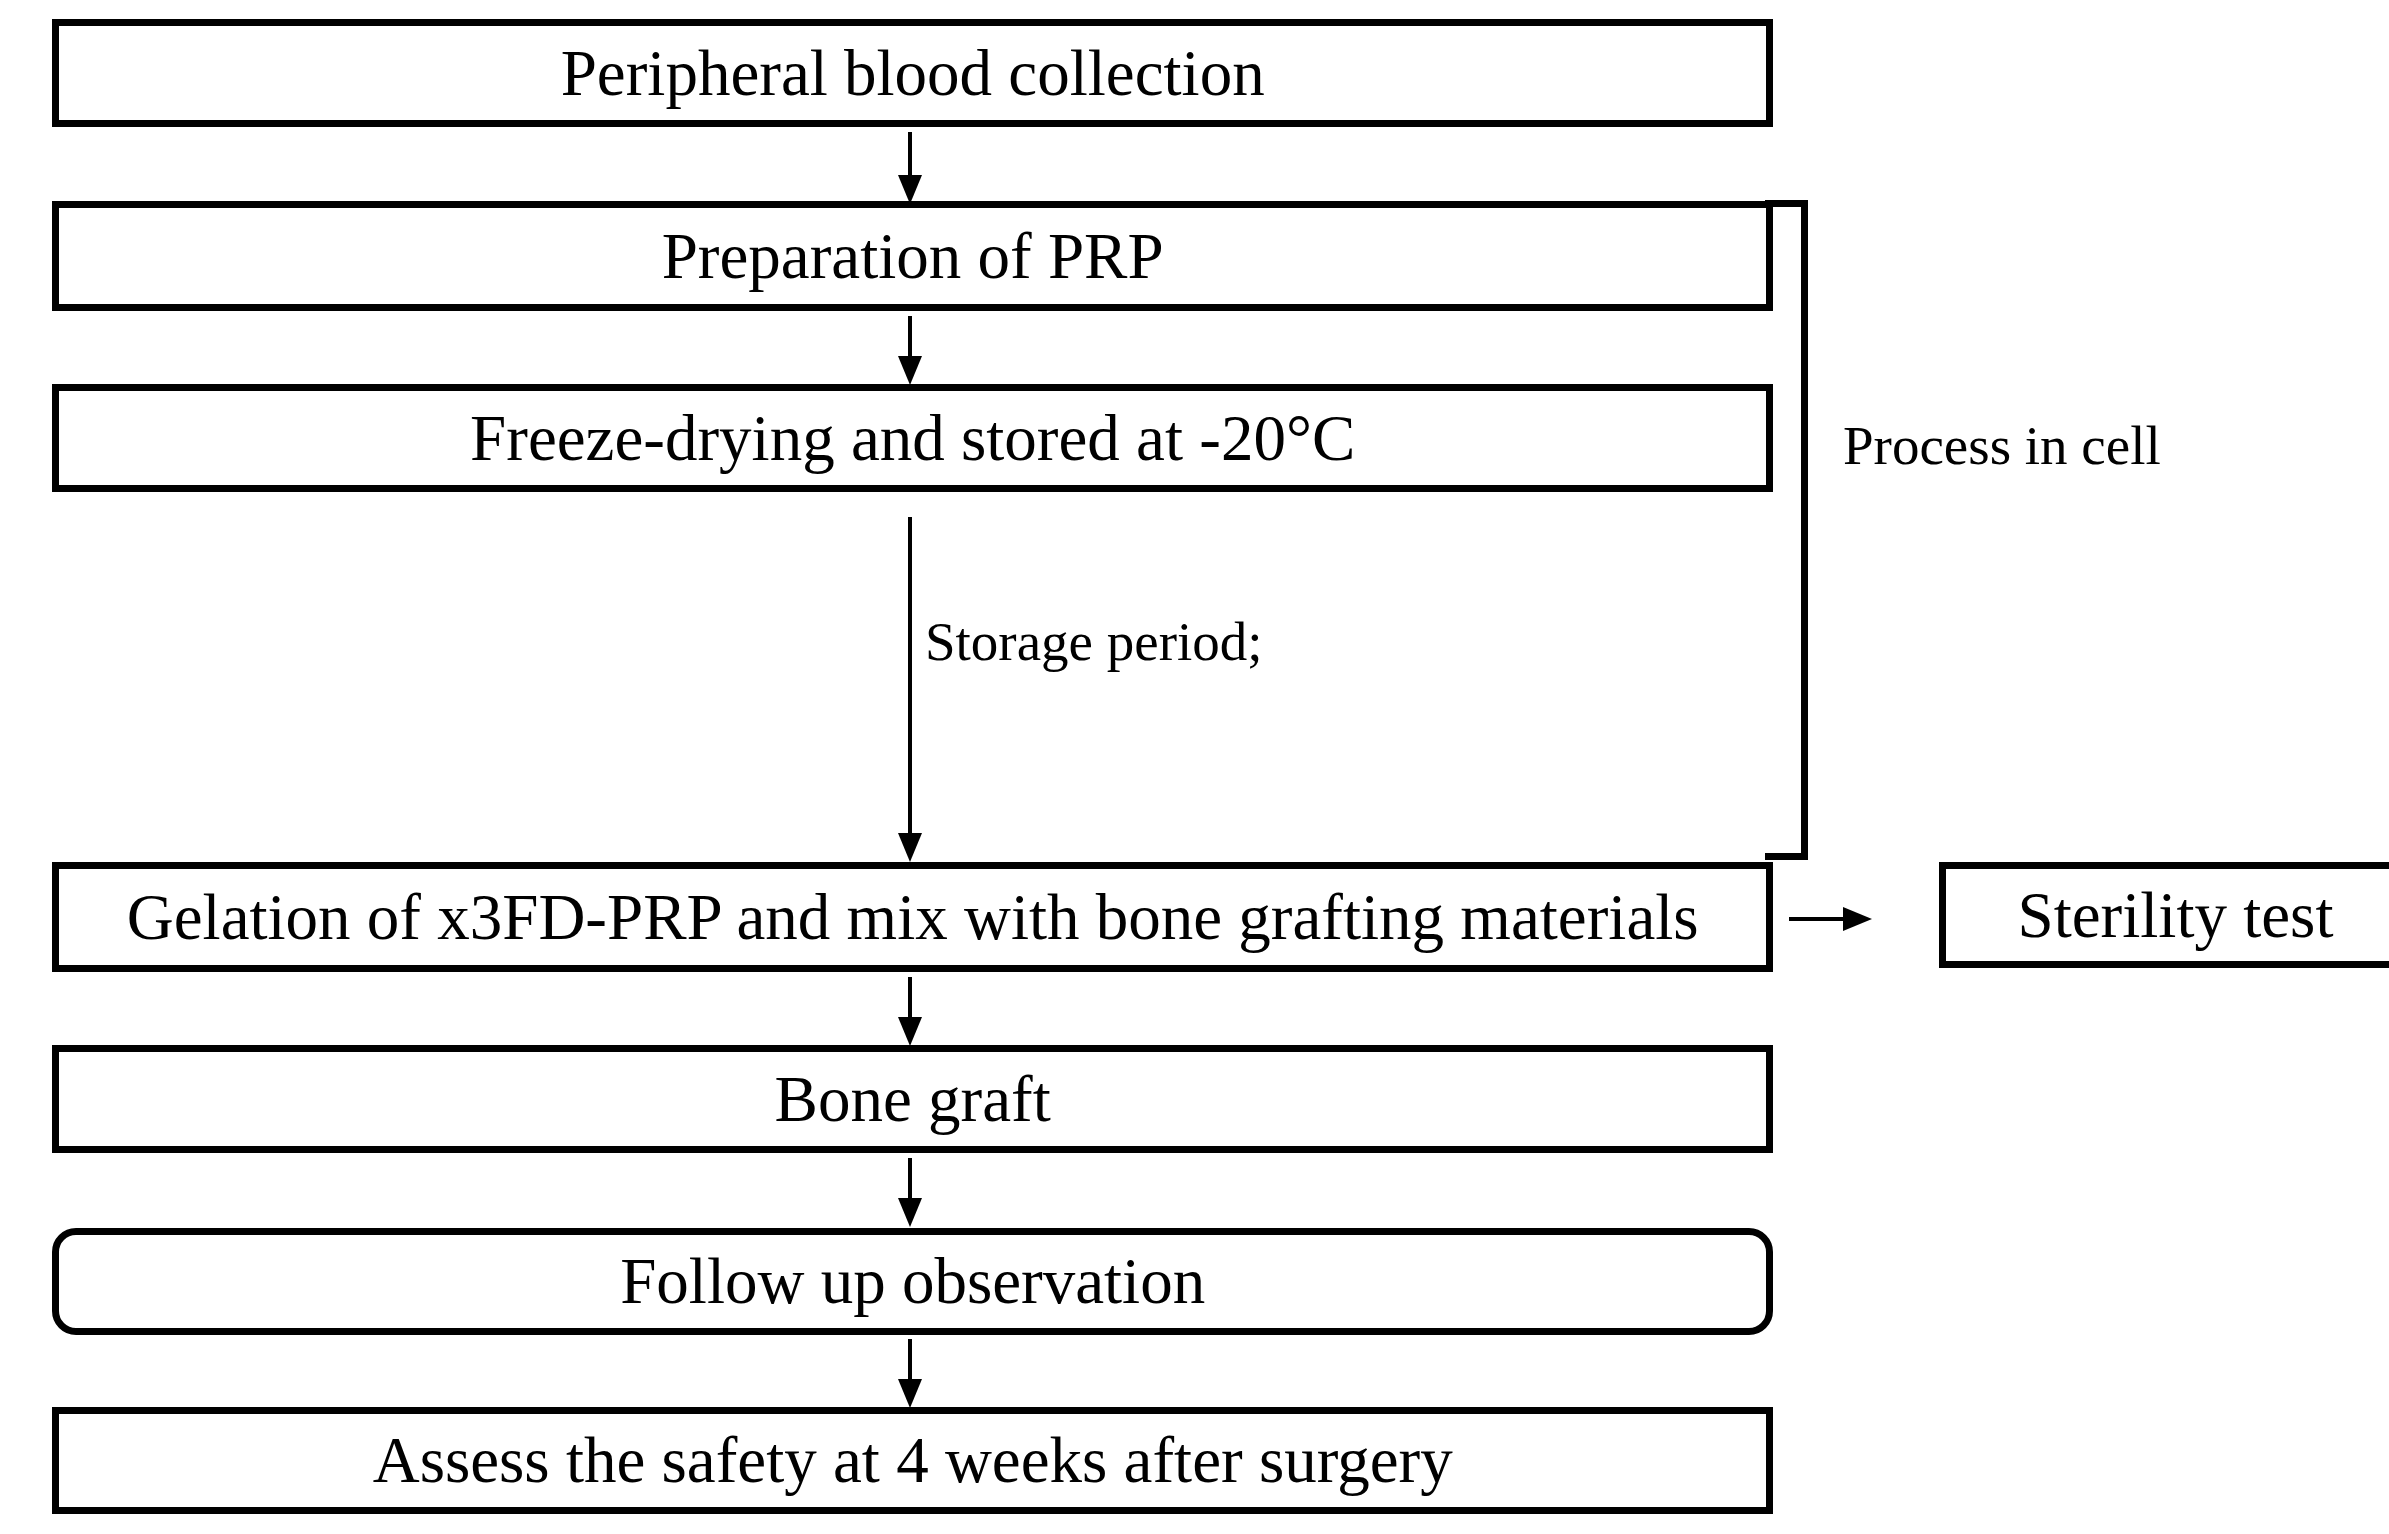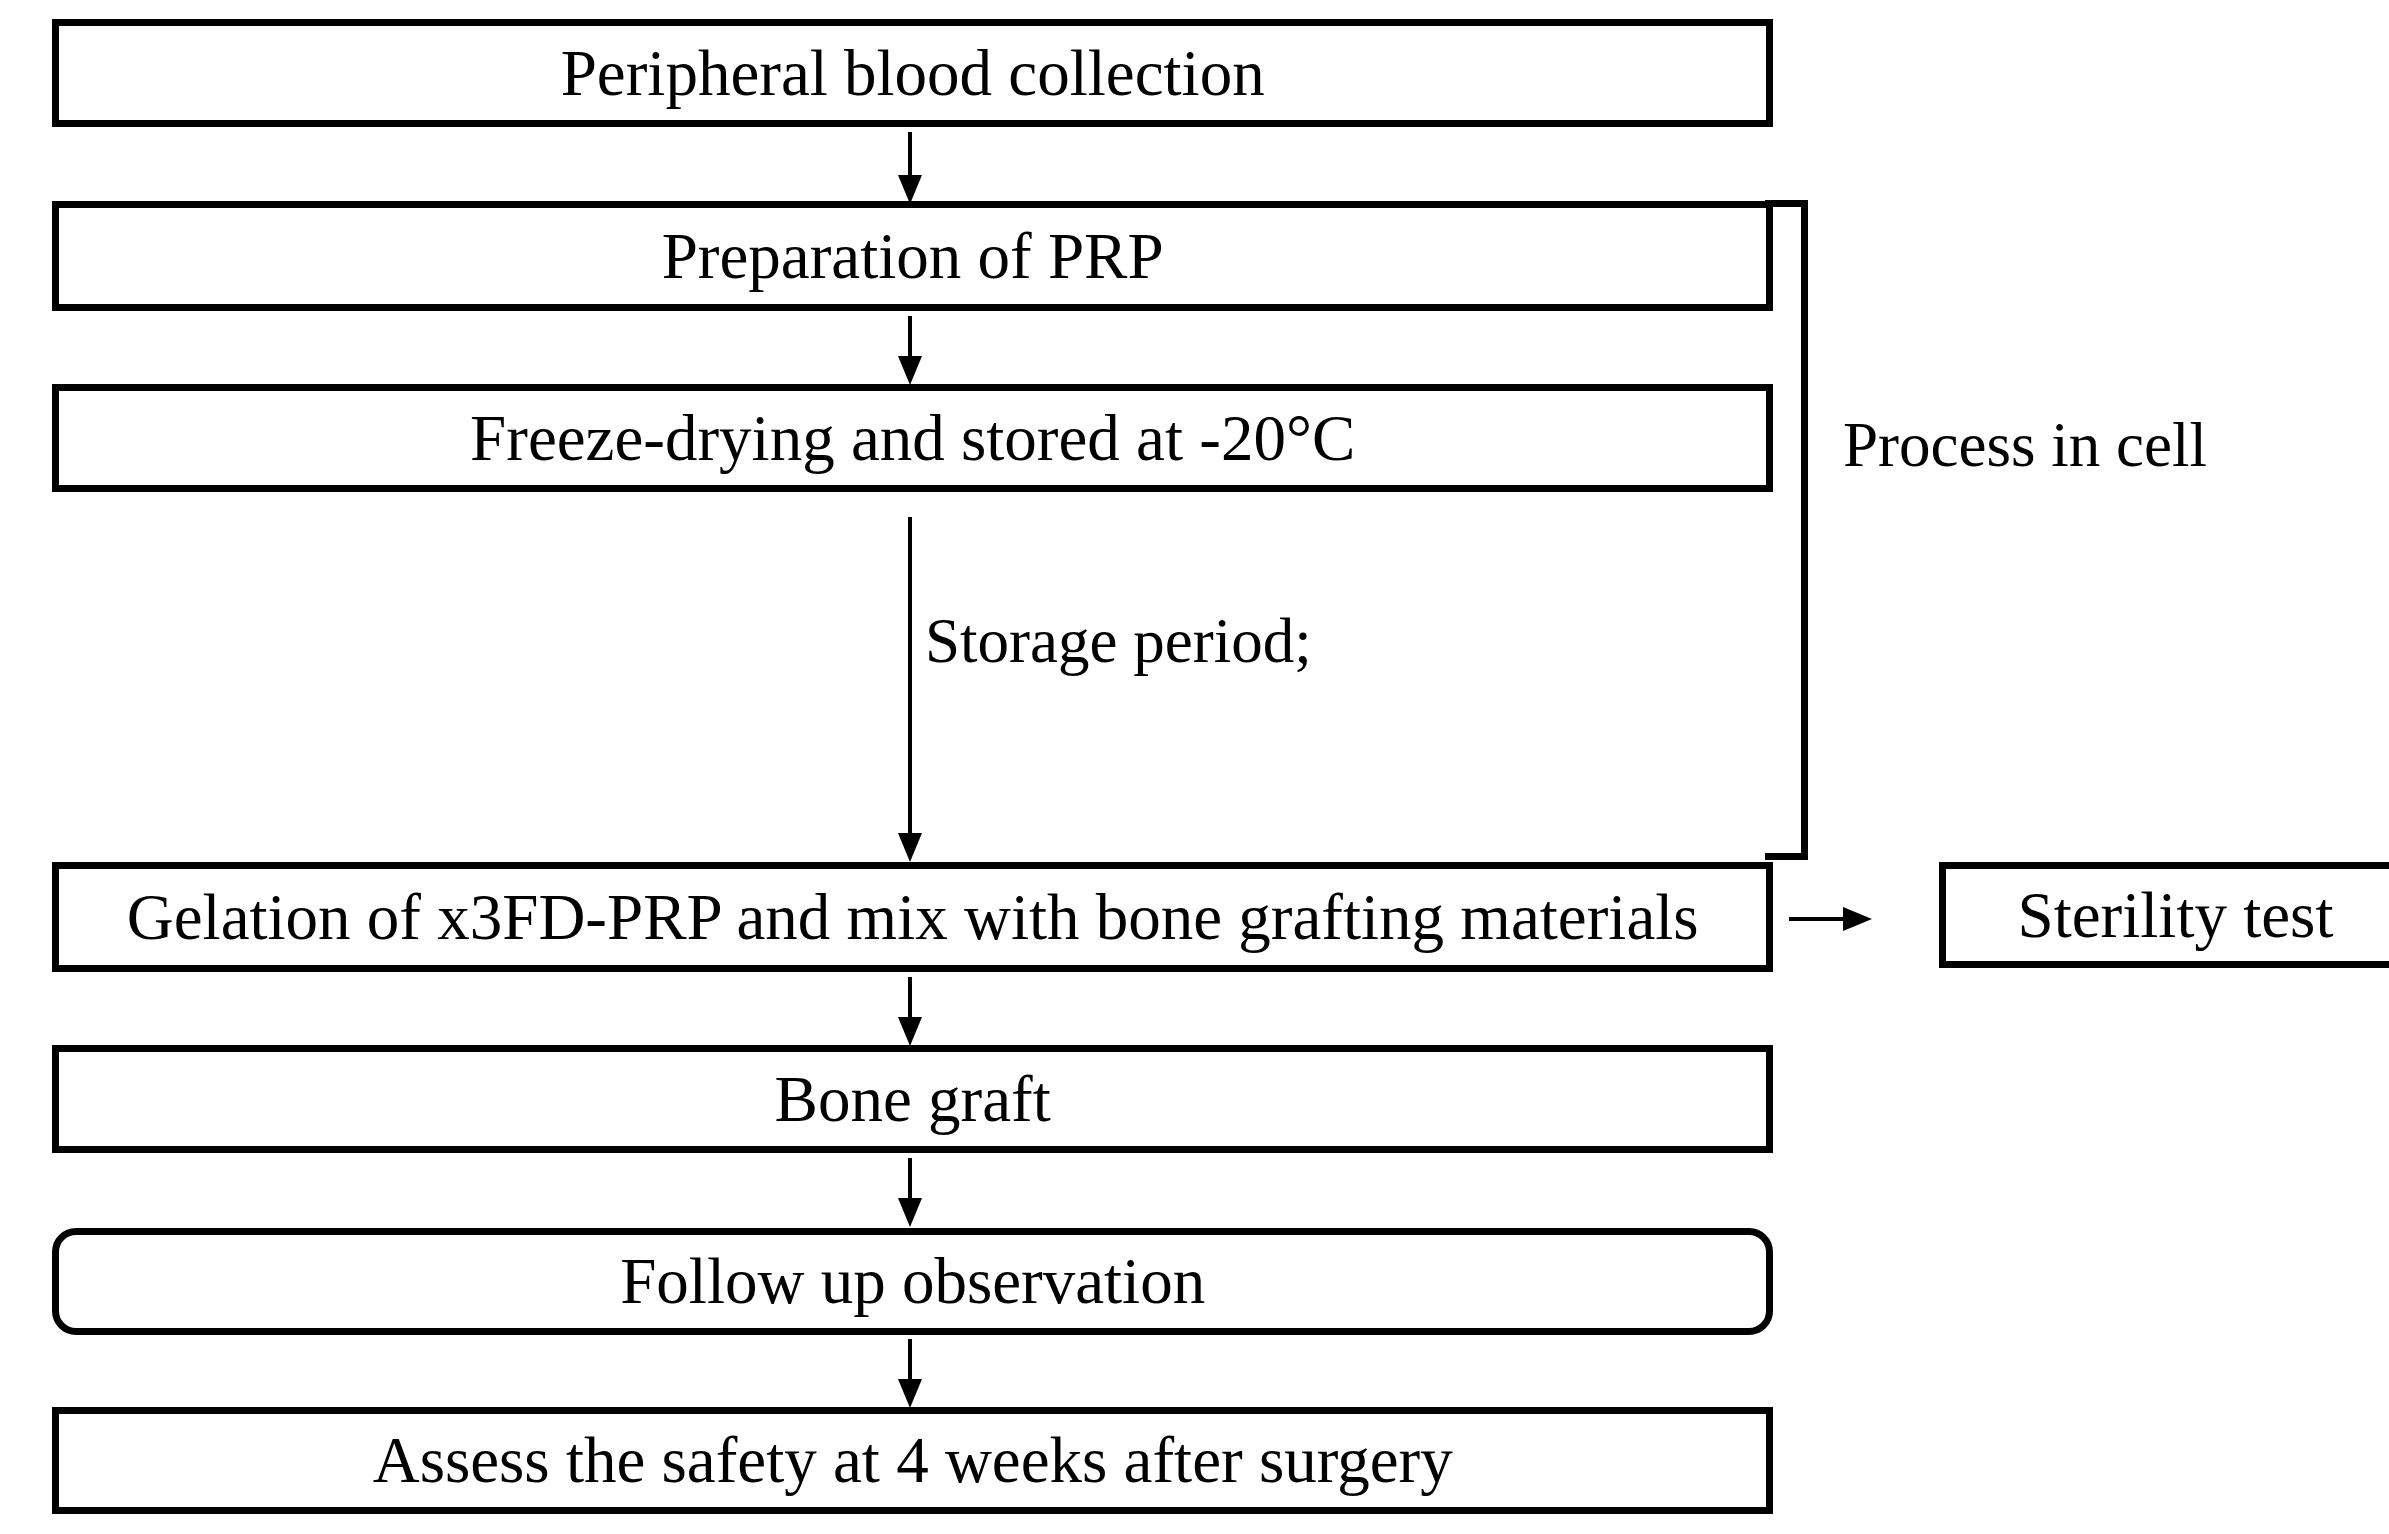--- a/index.html
+++ b/index.html
@@ -75,21 +75,21 @@
     left: 1729px;
     top: 200px;
     width: 43px;
     height: 660px;
     border-top: 7.2px solid #000000;
     border-right: 7.2px solid #000000;
     border-bottom: 7.2px solid #000000;
   }
   .note {
     position: absolute;
-    font-size: 63px;
+    font-size: 55px;
     line-height: 87px;
     white-space: nowrap;
     text-align: left;
   }
 </style>
 </head>
 <body>
 
 <div class="canvas">
 

